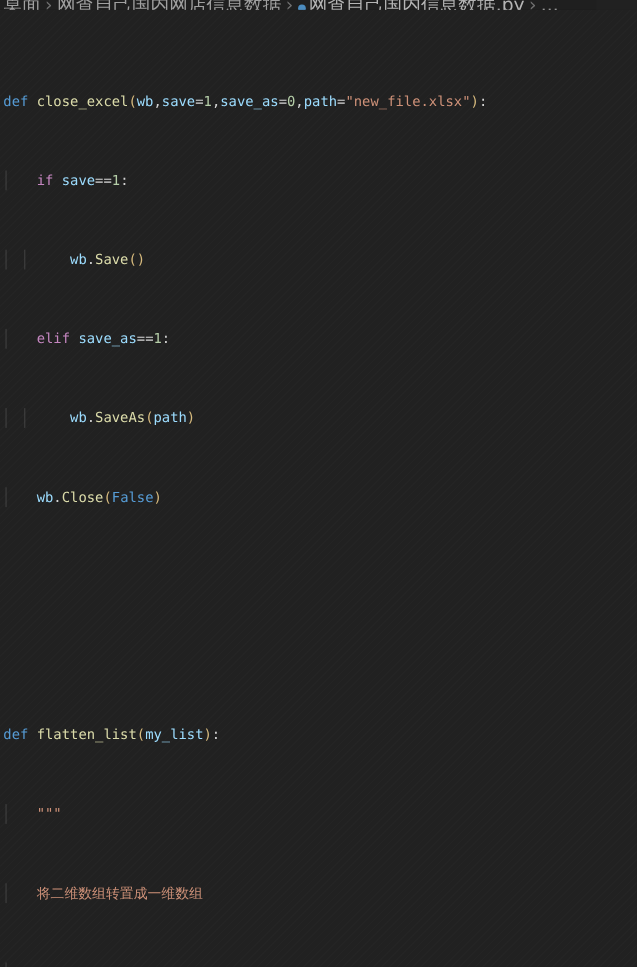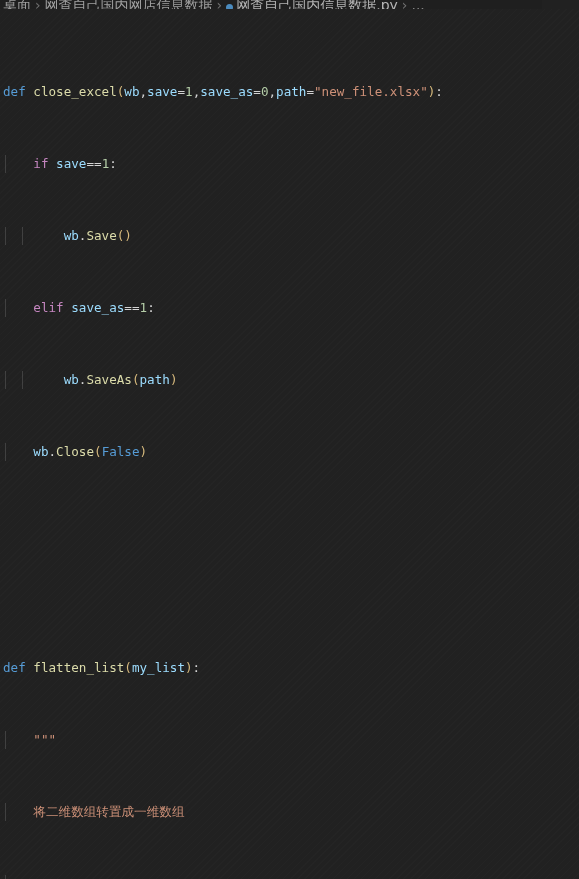--- a/index.html
+++ b/index.html
@@ -24,21 +24,21 @@
   
   #breadcrumb {
     position: absolute;
     top: 0; left: 0;
     width: 542px;
     height: 9px;
     background: #1f1f1f;
     overflow: hidden;
     white-space: nowrap;
     font-family: "DejaVu Sans", "Liberation Sans", sans-serif;
-    font-size: 14px;
+    font-size: 17px;
     line-height: 11px;
     color: #9a9a9a;
     padding-left: 3px;
   }
   #breadcrumb .crumb { color: #a0a0a0; }
   #breadcrumb .sep { color: #707070; padding: 0 4px; }
   #breadcrumb .pydot {
     display: inline-block;
     width: 7px; height: 7px;
     border-radius: 50%;

